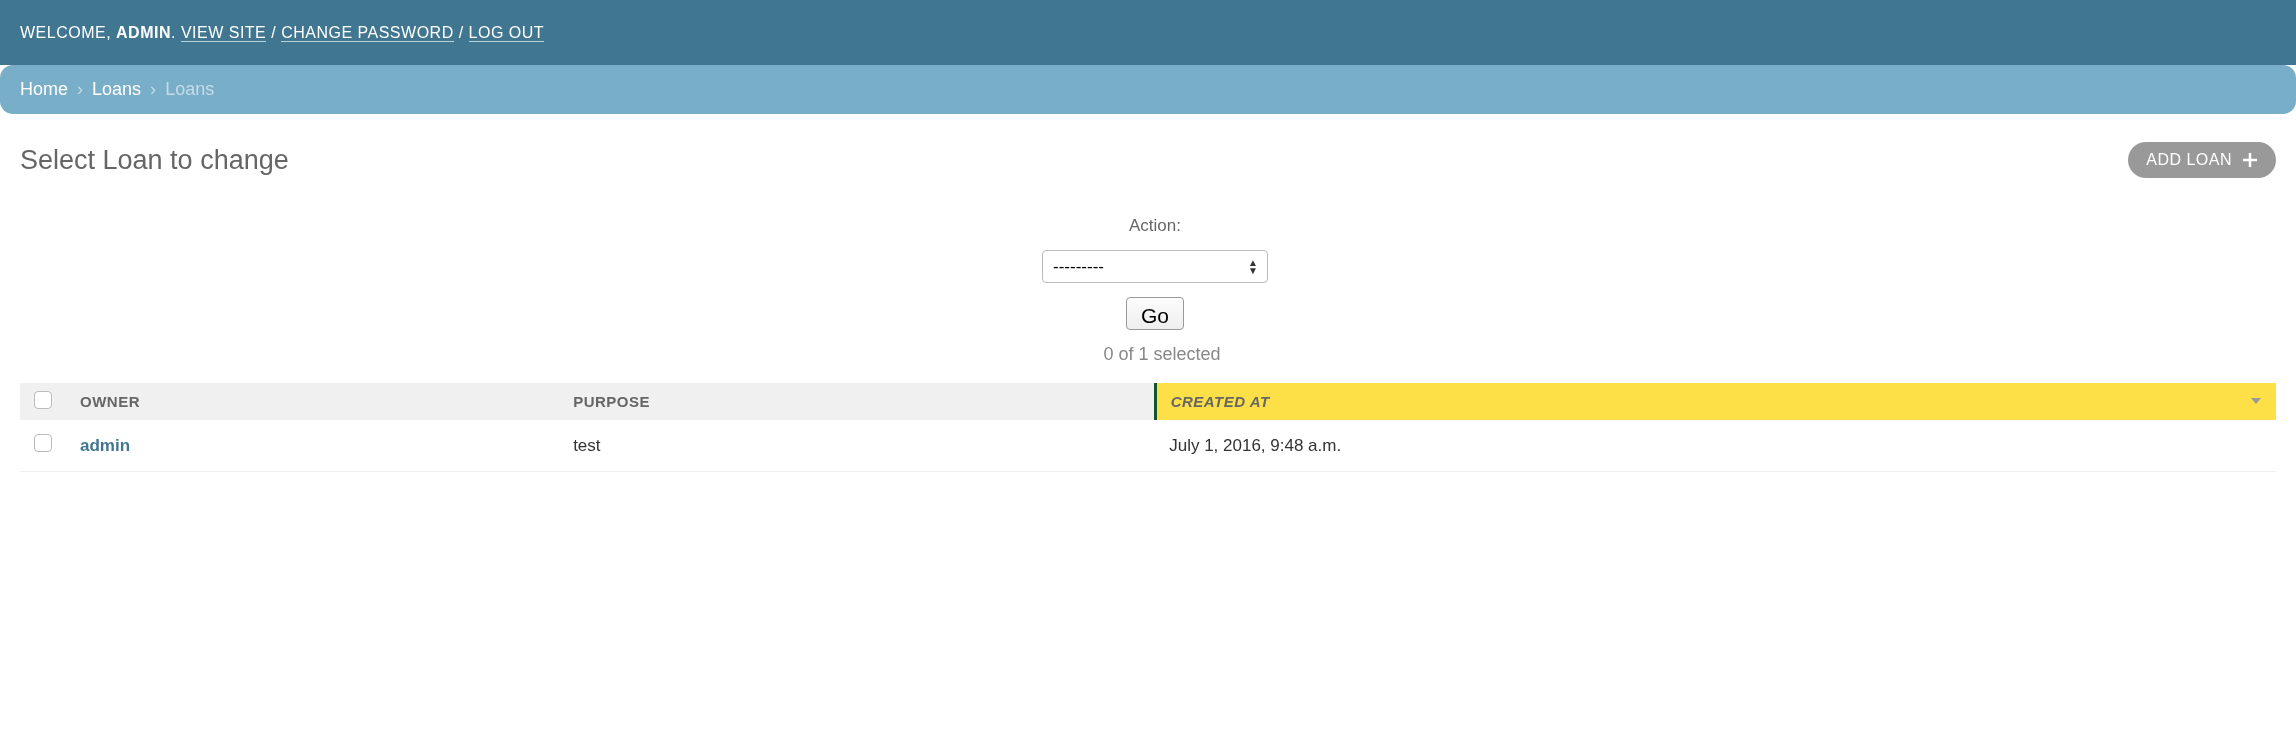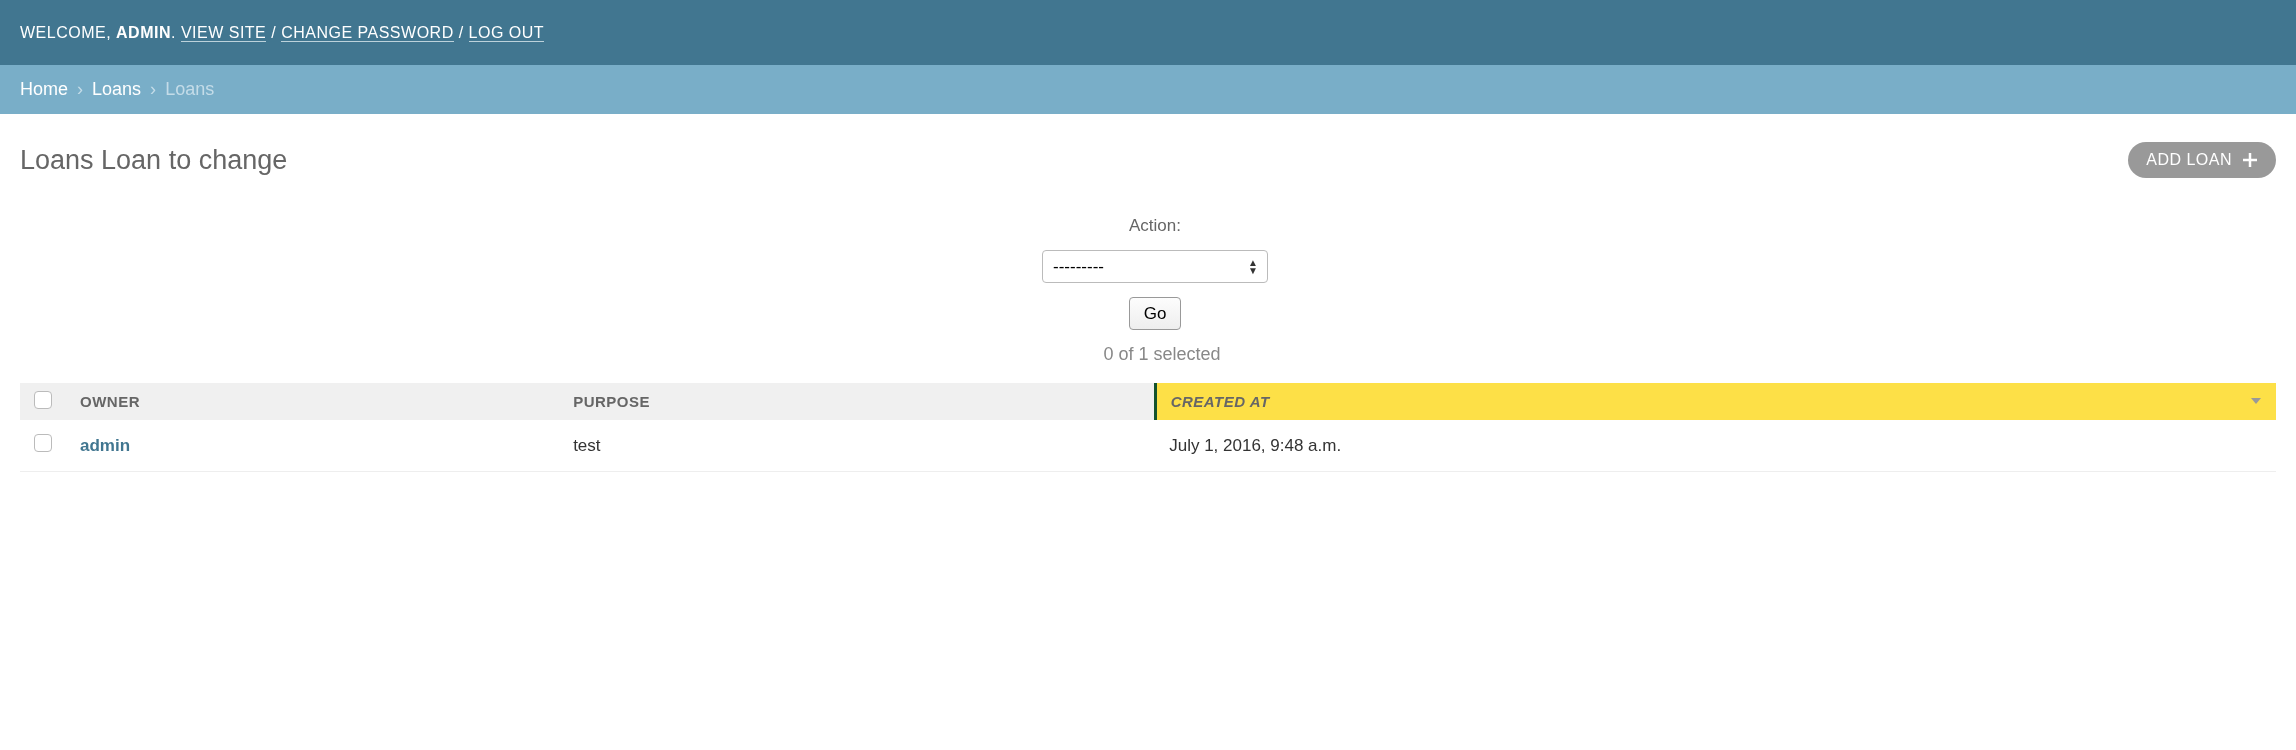--- a/index.html
+++ b/index.html
@@ -37,20 +37,21 @@
     border-bottom: 1px solid #bcd2db;
   }
   .header .user-tools strong { font-weight: 700; }
 
   
   .breadcrumbs {
     background: #79aec8;
     color: #c4dce8;
     padding: 14px 20px;
     font-size: 18px;
+    border-radius: 13px;
   }
   .breadcrumbs a { color: #fff; text-decoration: none; }
   .breadcrumbs .sep { color: #c4dce8; padding: 0 4px; }
   .breadcrumbs .current { color: #c4dce8; }
 
   
   .content {
     padding: 28px 20px 0 20px;
   }
   .content-header {
@@ -113,21 +114,21 @@
     font-size: 10px;
     line-height: 8px;
     color: #333;
     pointer-events: none;
   }
   .go-button {
     border: 1px solid #999;
     background: linear-gradient(#fdfdfd,#eee);
     border-radius: 4px;
     padding: 6px 14px;
-    font-size: 17px;
+    font-size: 21px;
     height: 33px;
     cursor: pointer;
   }
   .action-counter { color: #888; margin-left: 14px; font-size: 18px;}
 
   
   table.changelist {
     width: 100%;
     border-collapse: collapse;
     font-size: 17px;
@@ -184,21 +185,21 @@
 <div class="breadcrumbs">
   <a href="#">Home</a>
   <span class="sep">›</span>
   <a href="#">Loans</a>
   <span class="sep">›</span>
   <span class="current">Loans</span>
 </div>
 
 <div class="content">
   <div class="content-header">
-    <h1>Loans Loan to change</h1>
+    <h1>Select Loan to change</h1>
     <a href="#" class="addlink">
       <span>ADD LOAN</span>
       <svg viewBox="0 0 16 16" fill="none" stroke="#fff" stroke-width="2.5">
         <line x1="8" y1="1" x2="8" y2="15"></line>
           <line x1="1" y1="8" x2="15" y2="8"></line>
       </svg>
     </a>
   </div>
 
   <div class="actions">

